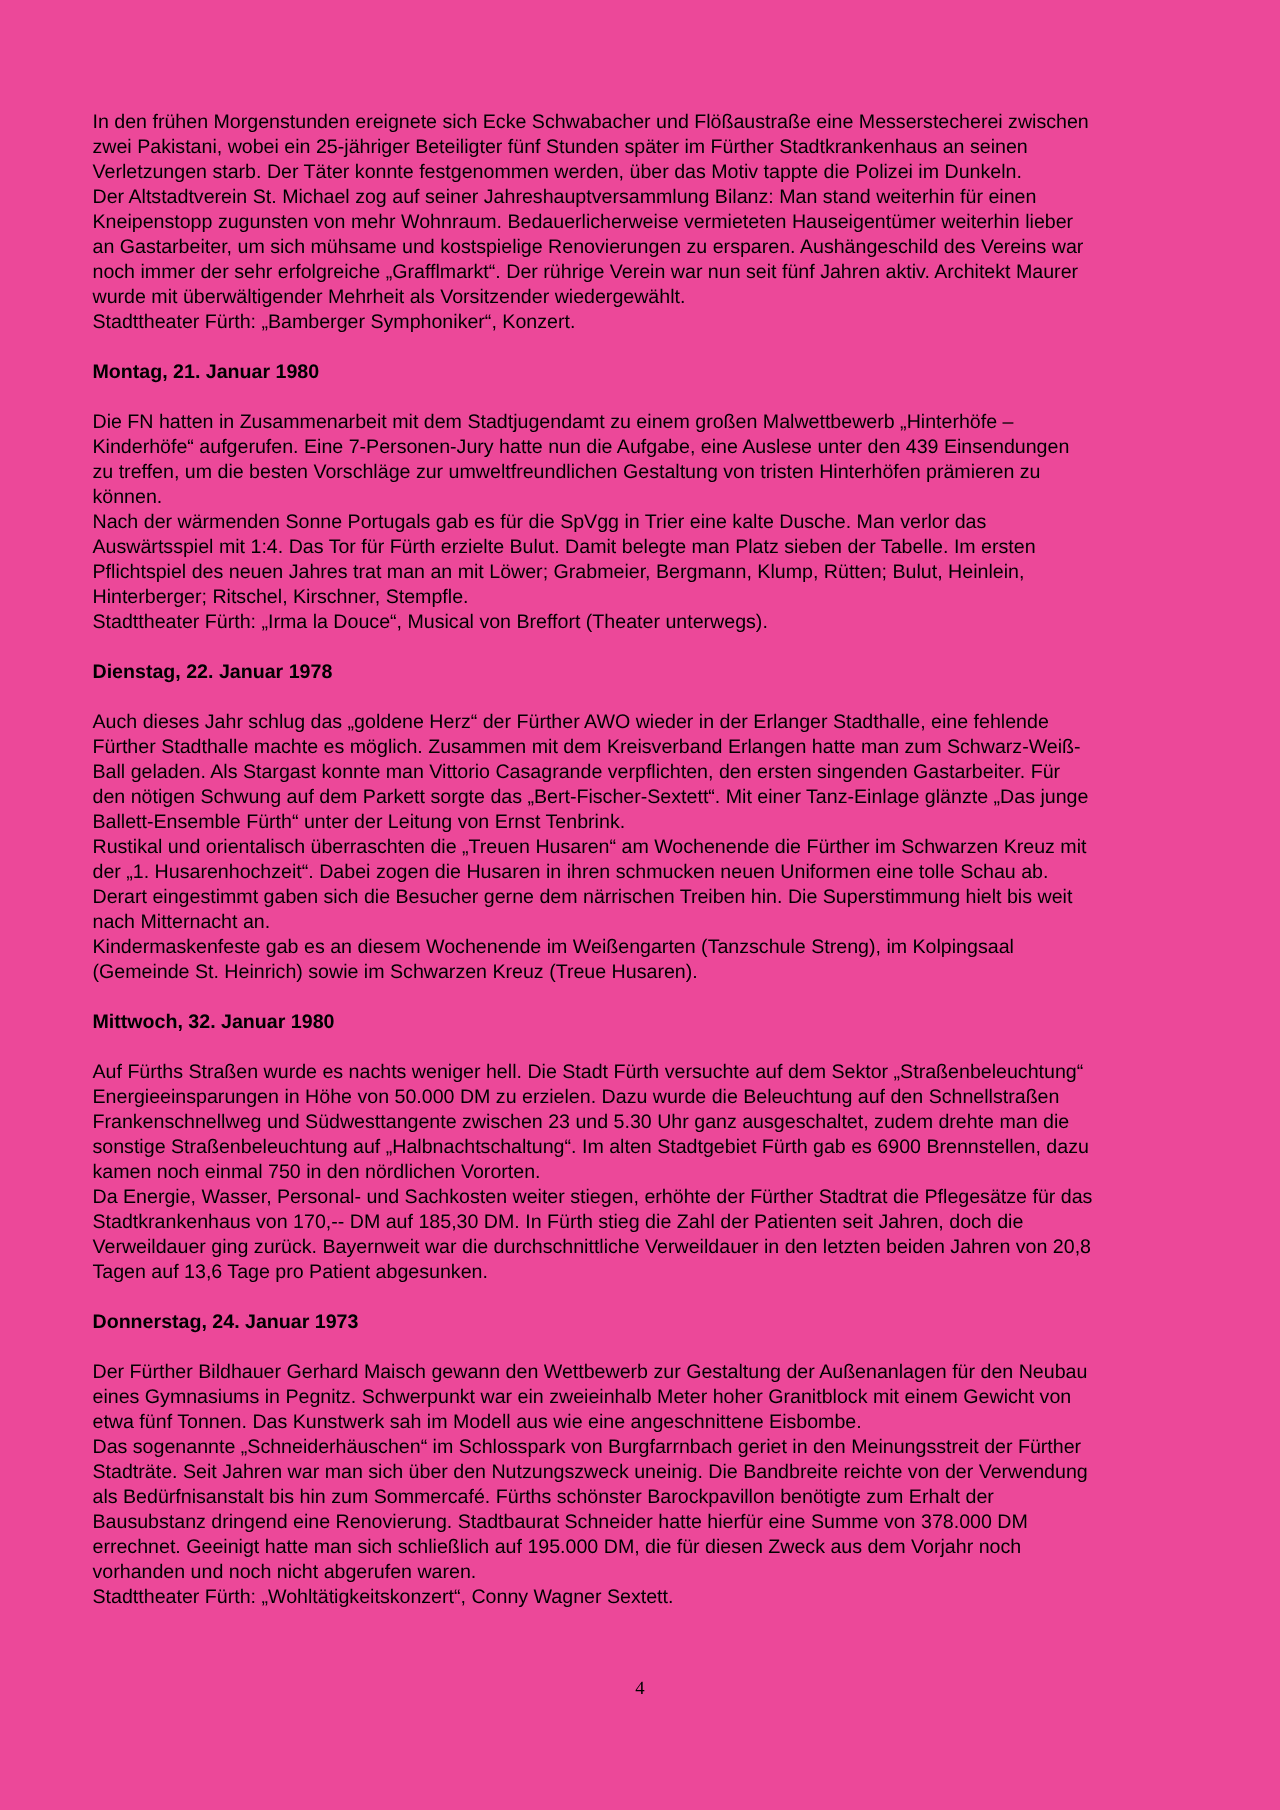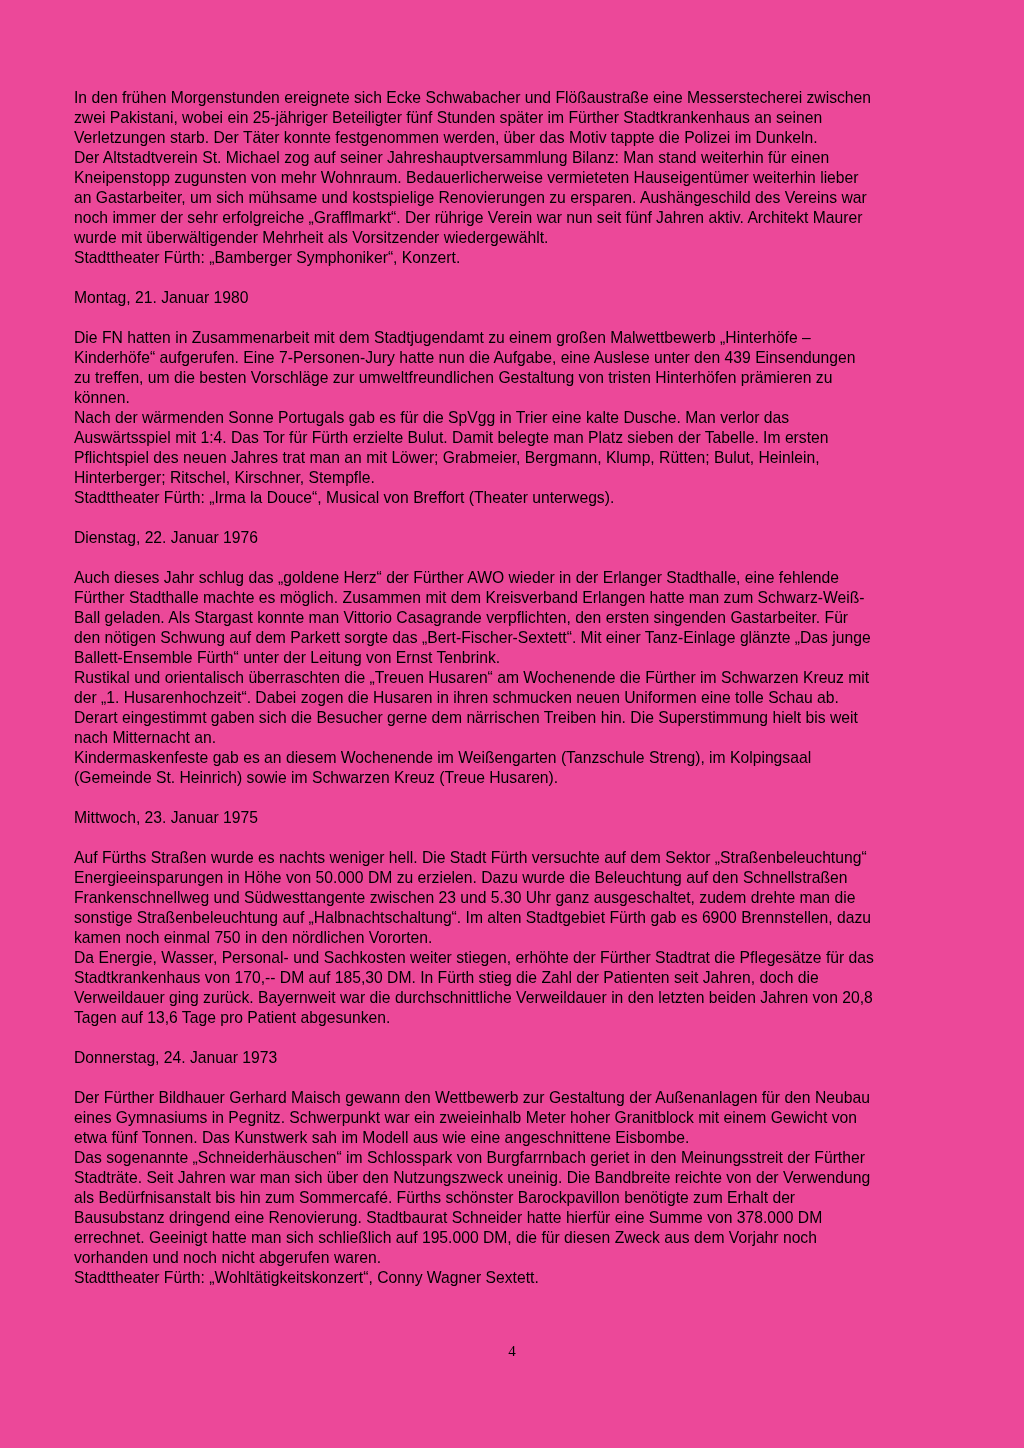--- a/index.html
+++ b/index.html
@@ -25,21 +25,21 @@
     line-height: 20px;
   }
   .para {
     margin: 0 0 20px 0;
     white-space: pre;
     font-weight: normal;
   }
   .heading {
     margin: 0 0 20px 0;
     white-space: pre;
-    font-weight: normal;
+    font-weight: bold;
   }
   .footer {
     position: absolute;
     top: 1341px;
     left: 0;
     width: 1024px;
     text-align: center;
     font-family: "Liberation Serif", "DejaVu Serif", serif;
     font-size: 15px;
     line-height: 20px;
@@ -63,33 +63,33 @@
       <div class="heading">Montag, 21. Januar 1980</div>
       <div class="para">Die FN hatten in Zusammenarbeit mit dem Stadtjugendamt zu einem großen Malwettbewerb „Hinterhöfe –
 Kinderhöfe“ aufgerufen. Eine 7-Personen-Jury hatte nun die Aufgabe, eine Auslese unter den 439 Einsendungen
 zu treffen, um die besten Vorschläge zur umweltfreundlichen Gestaltung von tristen Hinterhöfen prämieren zu
 können.
 Nach der wärmenden Sonne Portugals gab es für die SpVgg in Trier eine kalte Dusche. Man verlor das
 Auswärtsspiel mit 1:4. Das Tor für Fürth erzielte Bulut. Damit belegte man Platz sieben der Tabelle. Im ersten
 Pflichtspiel des neuen Jahres trat man an mit Löwer; Grabmeier, Bergmann, Klump, Rütten; Bulut, Heinlein,
 Hinterberger; Ritschel, Kirschner, Stempfle.
 Stadttheater Fürth: „Irma la Douce“, Musical von Breffort (Theater unterwegs).</div>
-      <div class="heading">Dienstag, 22. Januar 1976</div>
+      <div class="heading">Dienstag, 22. Januar 1978</div>
       <div class="para">Auch dieses Jahr schlug das „goldene Herz“ der Fürther AWO wieder in der Erlanger Stadthalle, eine fehlende
 Fürther Stadthalle machte es möglich. Zusammen mit dem Kreisverband Erlangen hatte man zum Schwarz-Weiß-
 Ball geladen. Als Stargast konnte man Vittorio Casagrande verpflichten, den ersten singenden Gastarbeiter. Für
 den nötigen Schwung auf dem Parkett sorgte das „Bert-Fischer-Sextett“. Mit einer Tanz-Einlage glänzte „Das junge
 Ballett-Ensemble Fürth“ unter der Leitung von Ernst Tenbrink.
 Rustikal und orientalisch überraschten die „Treuen Husaren“ am Wochenende die Fürther im Schwarzen Kreuz mit
 der „1. Husarenhochzeit“. Dabei zogen die Husaren in ihren schmucken neuen Uniformen eine tolle Schau ab.
 Derart eingestimmt gaben sich die Besucher gerne dem närrischen Treiben hin. Die Superstimmung hielt bis weit
 nach Mitternacht an.
 Kindermaskenfeste gab es an diesem Wochenende im Weißengarten (Tanzschule Streng), im Kolpingsaal
 (Gemeinde St. Heinrich) sowie im Schwarzen Kreuz (Treue Husaren).</div>
-      <div class="heading">Mittwoch, 23. Januar 1975</div>
+      <div class="heading">Mittwoch, 32. Januar 1980</div>
       <div class="para">Auf Fürths Straßen wurde es nachts weniger hell. Die Stadt Fürth versuchte auf dem Sektor „Straßenbeleuchtung“
 Energieeinsparungen in Höhe von 50.000 DM zu erzielen. Dazu wurde die Beleuchtung auf den Schnellstraßen
 Frankenschnellweg und Südwesttangente zwischen 23 und 5.30 Uhr ganz ausgeschaltet, zudem drehte man die
 sonstige Straßenbeleuchtung auf „Halbnachtschaltung“. Im alten Stadtgebiet Fürth gab es 6900 Brennstellen, dazu
 kamen noch einmal 750 in den nördlichen Vororten.
 Da Energie, Wasser, Personal- und Sachkosten weiter stiegen, erhöhte der Fürther Stadtrat die Pflegesätze für das
 Stadtkrankenhaus von 170,-- DM auf 185,30 DM. In Fürth stieg die Zahl der Patienten seit Jahren, doch die
 Verweildauer ging zurück. Bayernweit war die durchschnittliche Verweildauer in den letzten beiden Jahren von 20,8
 Tagen auf 13,6 Tage pro Patient abgesunken.</div>
       <div class="heading">Donnerstag, 24. Januar 1973</div>

